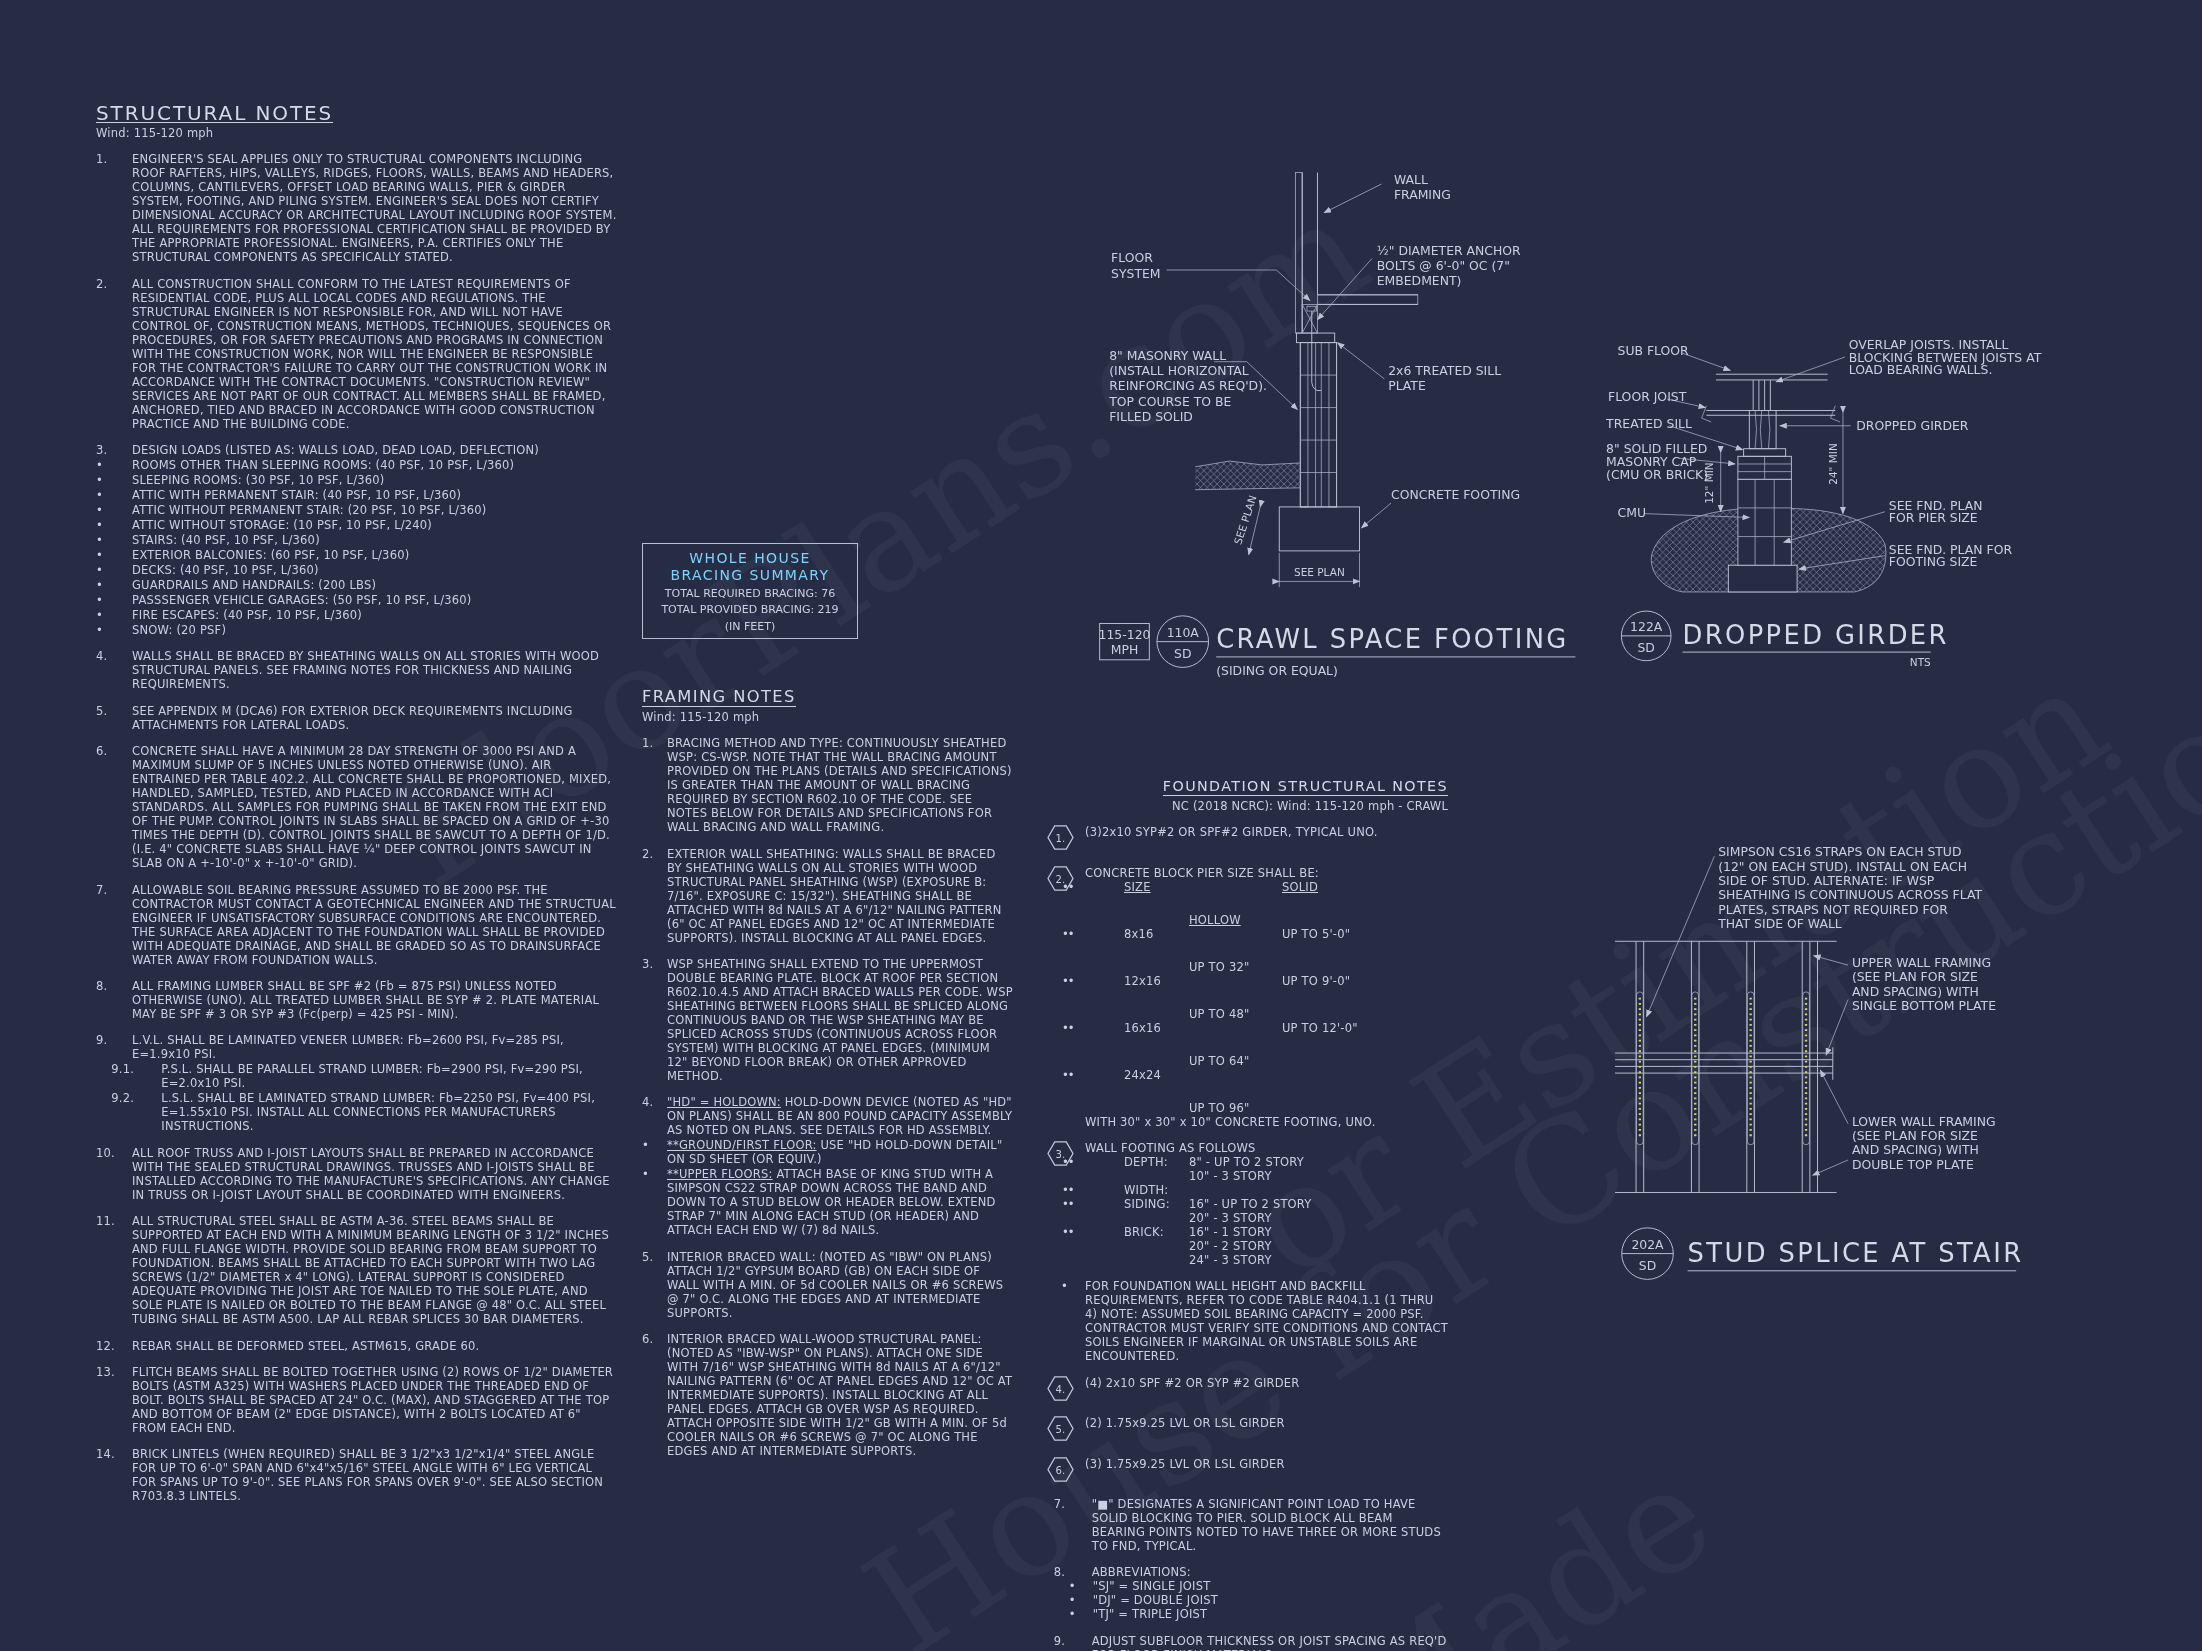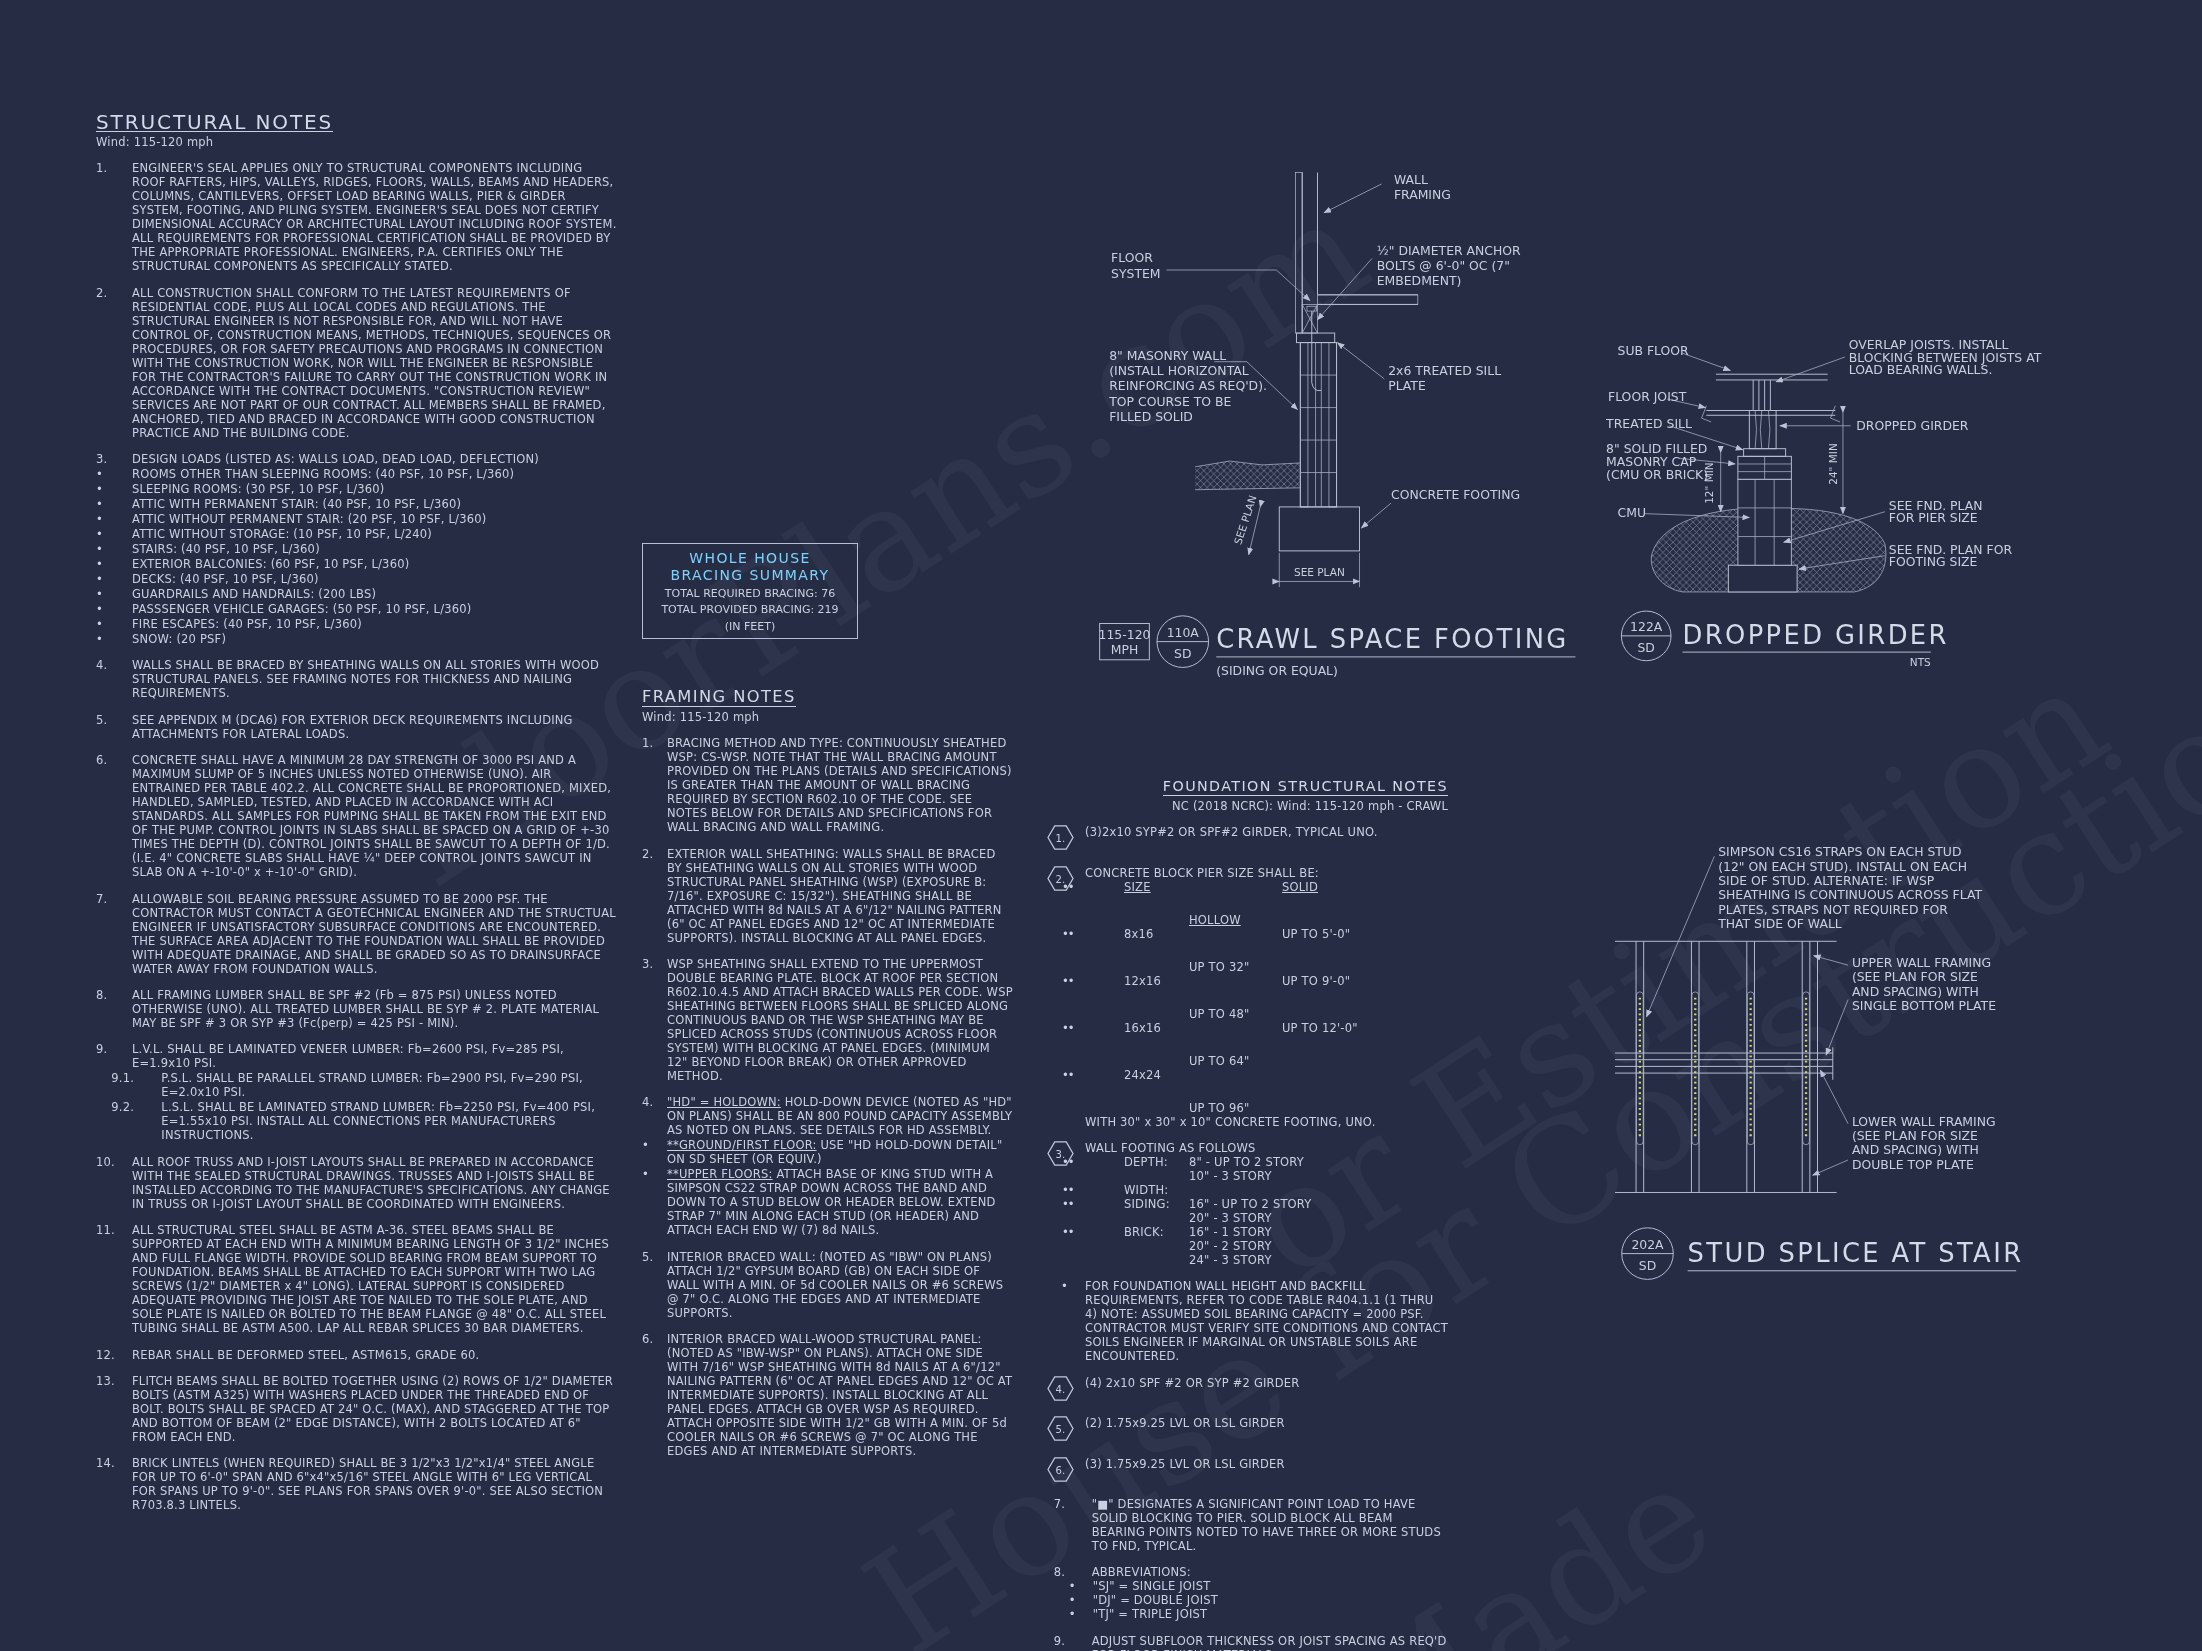--- a/index.html
+++ b/index.html
@@ -55,21 +55,21 @@
 </head>
 <body>
 
 <div class="sheet">
 
   <div class="wm" style="left:315px;top:459px;">FloorPlans.com</div>
   <div class="wm" style="left:746px;top:1071px;">House for Construction</div>
   <div class="wm" style="left:1185px;top:889px;">or Estimation</div>
   <div class="wm" style="left:1319px;top:1529px;">Made</div>
 
-  <div class="col" style="left:96px;top:115px;width:521px;">
+  <div class="col" style="left:96px;top:106px;width:521px;">
     <div><span class="sec-title">STRUCTURAL NOTES</span></div>
     <div class="wind">Wind: 115-120 mph</div>
     <div>
 
         <div class="note">
           <span class="n">1.</span>
           <span class="t"><span class="lead"></span><span>ENGINEER'S SEAL APPLIES ONLY TO STRUCTURAL COMPONENTS INCLUDING ROOF RAFTERS, HIPS, VALLEYS, RIDGES, FLOORS, WALLS, BEAMS AND HEADERS, COLUMNS, CANTILEVERS, OFFSET LOAD BEARING WALLS, PIER &amp; GIRDER SYSTEM, FOOTING, AND PILING SYSTEM.  ENGINEER'S SEAL DOES NOT CERTIFY DIMENSIONAL ACCURACY OR ARCHITECTURAL LAYOUT INCLUDING ROOF SYSTEM. ALL REQUIREMENTS FOR PROFESSIONAL CERTIFICATION SHALL BE PROVIDED BY THE APPROPRIATE PROFESSIONAL.  ENGINEERS, P.A. CERTIFIES ONLY THE STRUCTURAL COMPONENTS AS SPECIFICALLY STATED.</span></span>
         </div>
 
         <div class="note">

